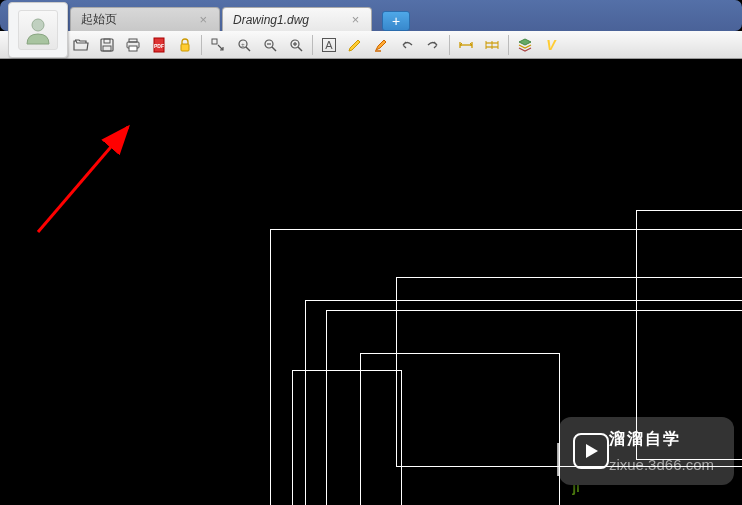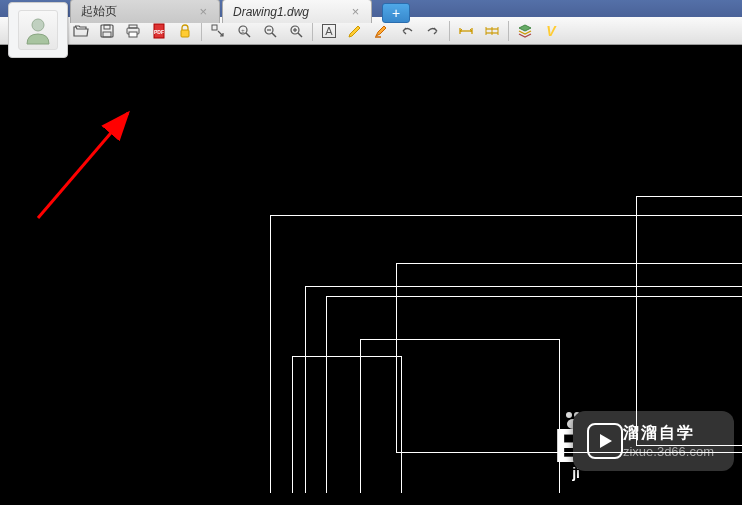--- a/index.html
+++ b/index.html
@@ -7,23 +7,24 @@
       width: 742px;
       height: 505px;
       background: #000;
       font-family: "Microsoft YaHei", Arial, sans-serif;
       font-size: 12px;
       overflow: hidden;
       position: relative;
     }
     .top-bar {
       display: flex;
-      height: 17px;
+      height: 31px;
       background: linear-gradient(to bottom, #5470a8 0%, #4a6298 100%);
-      align-items: center;
+      align-items: flex-end;
+      border-radius: 7px;
     }
     .avatar-box {
       width: 60px;
       height: 56px;
       background: #f4f5f6;
       border: 1px solid #ccc;
       border-radius: 4px;
       margin: 2px 4px 0 6px;
       display: flex;
       align-items: center;
@@ -154,37 +155,37 @@
       justify-content: center;
     }
     .watermark-text-main {
       color: #fff;
       font-size: 16px;
       font-weight: bold;
       letter-spacing: 2px;
     }
     .watermark-text-sub {
       color: #aaa;
-      font-size: 13px;
-      margin-top: 0;
+      font-size: 15px;
+      margin-top: 6px;
     }
     .partial-letter {
       position: absolute;
       right: 156px;
       bottom: 20px;
       color: #fff;
       font-size: 48px;
       font-weight: bold;
       font-family: Arial;
     }
     .partial-sub {
       position: absolute;
       right: 162px;
       bottom: 12px;
-      color: #ffffff;
+      color: #4d7c0f;
       font-size: 14px;
       font-weight: bold;
     }
     .rect-outline {
       position: absolute;
       border: 1px solid #fff;
       background: transparent;
     }
   </style>
 </head>

